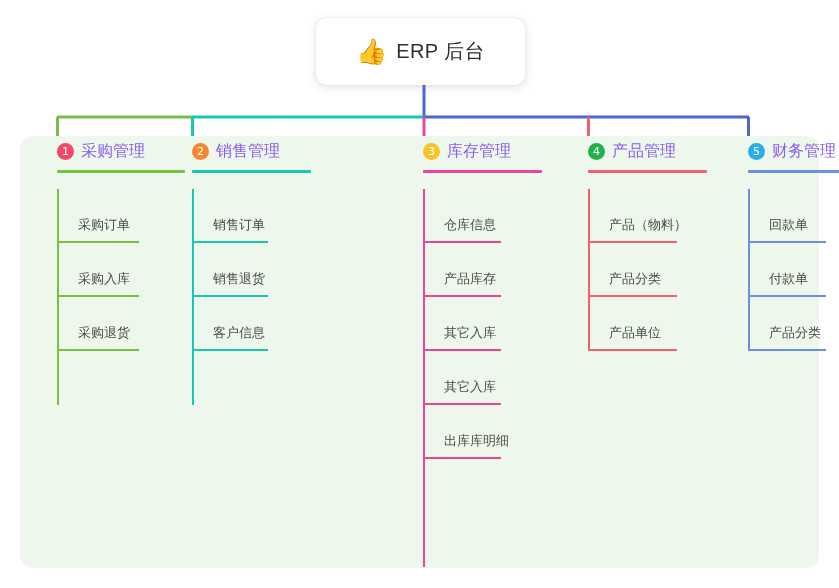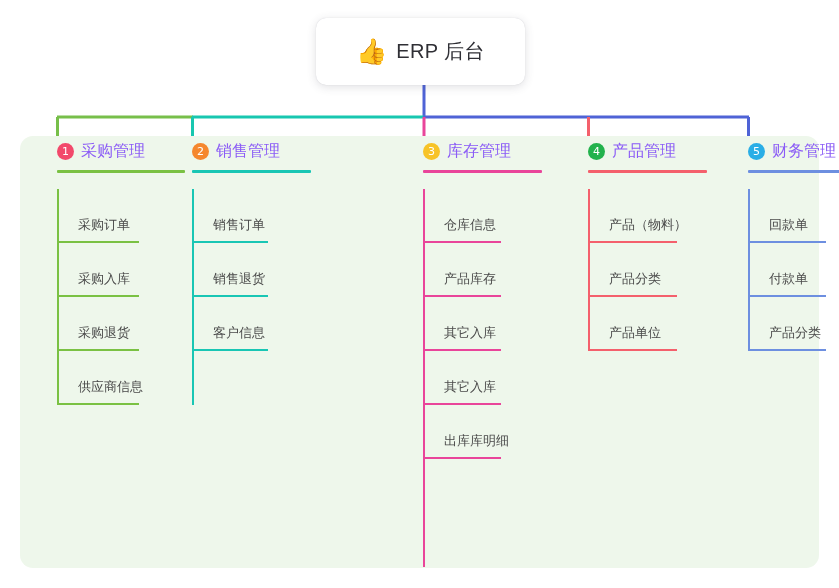--- a/index.html
+++ b/index.html
@@ -178,24 +178,20 @@
           <div class="item-rule" style="background: rgb(122, 193, 67); width: 82px;"></div>
         </div>
         <div class="item">
           <span class="item-label">采购入库</span>
           <div class="item-rule" style="background: rgb(122, 193, 67); width: 82px;"></div>
         </div>
         <div class="item">
           <span class="item-label">采购退货</span>
           <div class="item-rule" style="background: rgb(122, 193, 67); width: 82px;"></div>
         </div>
-        <div class="item">
-          <span class="item-label">供应商信息</span>
-          <div class="item-rule" style="background: rgb(122, 193, 67); width: 82px;"></div>
-        </div>
       </div>
     </div>
     <div class="column" style="left: 154px;">
       <div class="col-head">
         <span class="badge" style="background: rgb(245, 135, 46);">2</span>
         <span class="col-title">销售管理</span>
       </div>
       <div class="head-rule" style="background: rgb(25, 198, 180); width: 119px; margin-left: 18px;"></div>
       <div class="items">
         <div class="spine" style="background: rgb(25, 198, 180); height: 216px;"></div>

